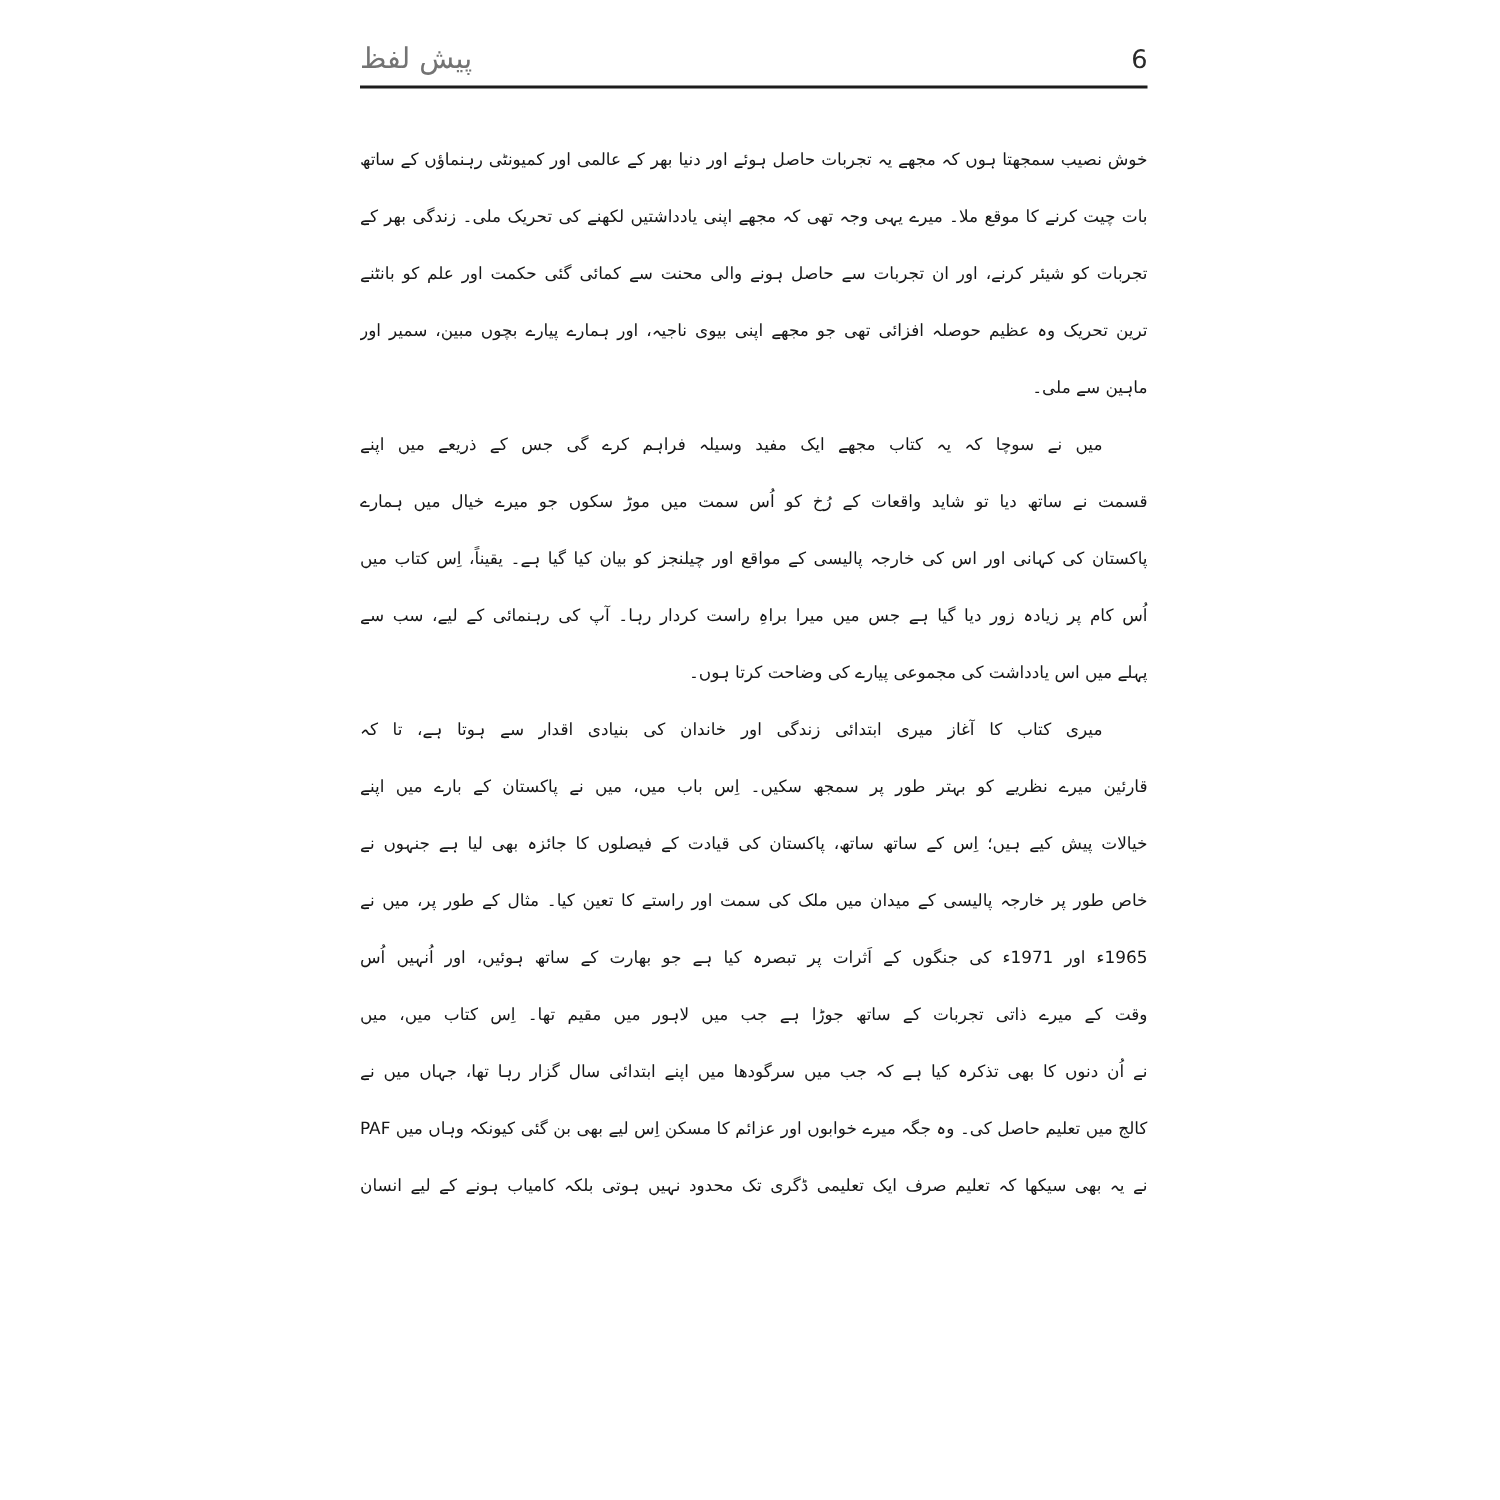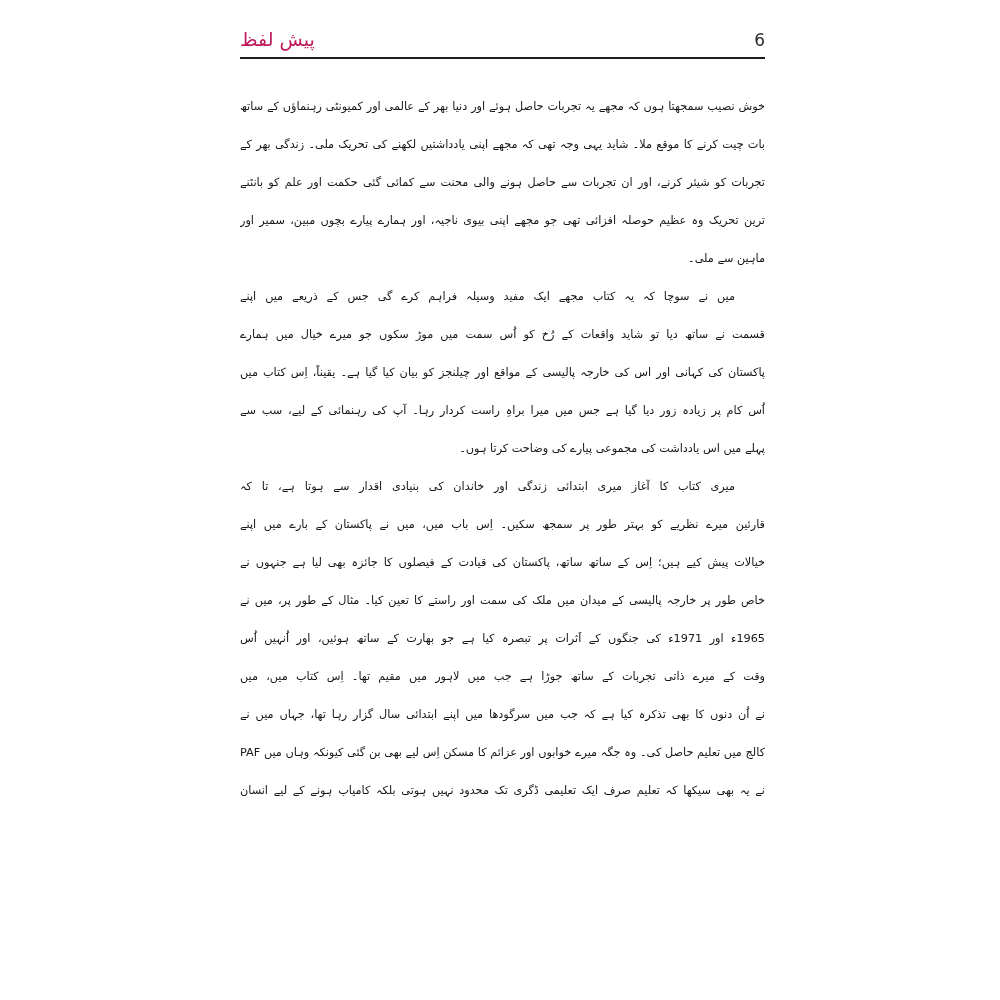--- a/index.html
+++ b/index.html
@@ -23,21 +23,21 @@
   }
   .header {
     display: flex;
     justify-content: space-between;
     align-items: flex-end;
     padding-top: 16px;
     height: 50px;
   }
   .chapter-title {
     font-size: 19px;
-    color: #be185d;
+    color: #737373;
     direction: rtl;
   }
   .page-number {
     font-size: 17px;
     color: #2a2a2a;
     padding-left: 4px;
   }
   .header-rule {
     width: 100%;
     height: 0;
@@ -69,21 +69,21 @@
 
 <div class="page">
   <div class="content">
     <div class="header">
       <span class="chapter-title">پیش لفظ</span>
       <span class="page-number">6</span>
     </div>
     <div class="header-rule"></div>
     <div class="body">
         <div class="line" style="font-size: 11.25px;">خوش نصیب سمجھتا ہوں کہ مجھے یہ تجربات حاصل ہوئے اور دنیا بھر کے عالمی اور کمیونٹی رہنماؤں کے ساتھ</div>
-        <div class="line" style="font-size: 11.25px;">بات چیت کرنے کا موقع ملا۔ شاید یہی وجہ تھی کہ مجھے اپنی یادداشتیں لکھنے کی تحریک ملی۔ زندگی بھر کے</div>
+        <div class="line" style="font-size: 11.25px;">بات چیت کرنے کا موقع ملا۔ میرے یہی وجہ تھی کہ مجھے اپنی یادداشتیں لکھنے کی تحریک ملی۔ زندگی بھر کے</div>
         <div class="line" style="font-size: 11.25px;">تجربات کو شیئر کرنے، اور ان تجربات سے حاصل ہونے والی محنت سے کمائی گئی حکمت اور علم کو بانٹنے</div>
         <div class="line" style="font-size: 11.25px;">ترین تحریک وہ عظیم حوصلہ افزائی تھی جو مجھے اپنی بیوی ناجیہ، اور ہمارے پیارے بچوں مبین، سمیر اور</div>
         <div class="line para-end" style="font-size: 11.25px;">ماہین سے ملی۔</div>
         <div class="line indent" style="font-size: 11.25px;">میں نے سوچا کہ یہ کتاب مجھے ایک مفید وسیلہ فراہم کرے گی جس کے ذریعے میں اپنے</div>
         <div class="line" style="font-size: 11.25px;">قسمت نے ساتھ دیا تو شاید واقعات کے رُخ کو اُس سمت میں موڑ سکوں جو میرے خیال میں ہمارے</div>
         <div class="line" style="font-size: 11.25px;">پاکستان کی کہانی اور اس کی خارجہ پالیسی کے مواقع اور چیلنجز کو بیان کیا گیا ہے۔ یقیناً، اِس کتاب میں</div>
         <div class="line" style="font-size: 11.25px;">اُس کام پر زیادہ زور دیا گیا ہے جس میں میرا براہِ راست کردار رہا۔ آپ کی رہنمائی کے لیے، سب سے</div>
         <div class="line para-end" style="font-size: 11.25px;">پہلے میں اس یادداشت کی مجموعی پیارے کی وضاحت کرتا ہوں۔</div>
         <div class="line indent" style="font-size: 11.25px;">میری کتاب کا آغاز میری ابتدائی زندگی اور خاندان کی بنیادی اقدار سے ہوتا ہے، تا کہ</div>
         <div class="line" style="font-size: 11.25px;">قارئین میرے نظریے کو بہتر طور پر سمجھ سکیں۔ اِس باب میں، میں نے پاکستان کے بارے میں اپنے</div>

